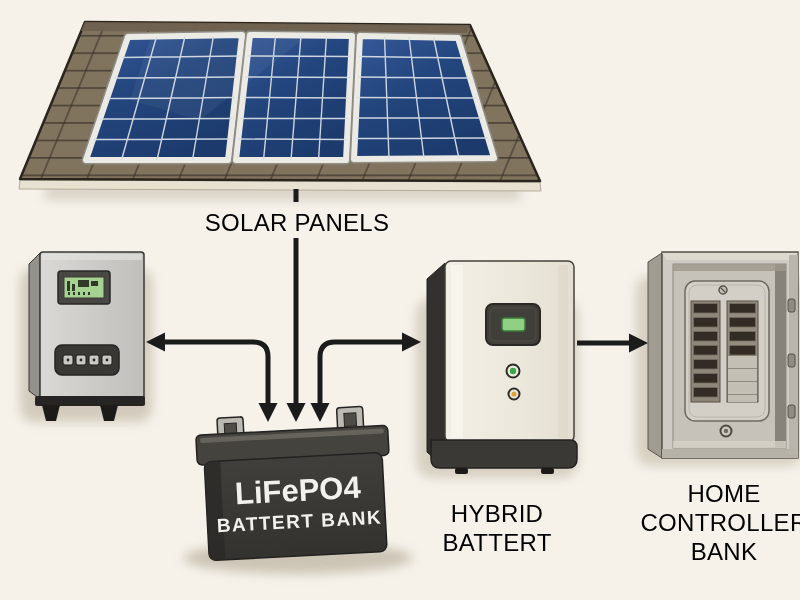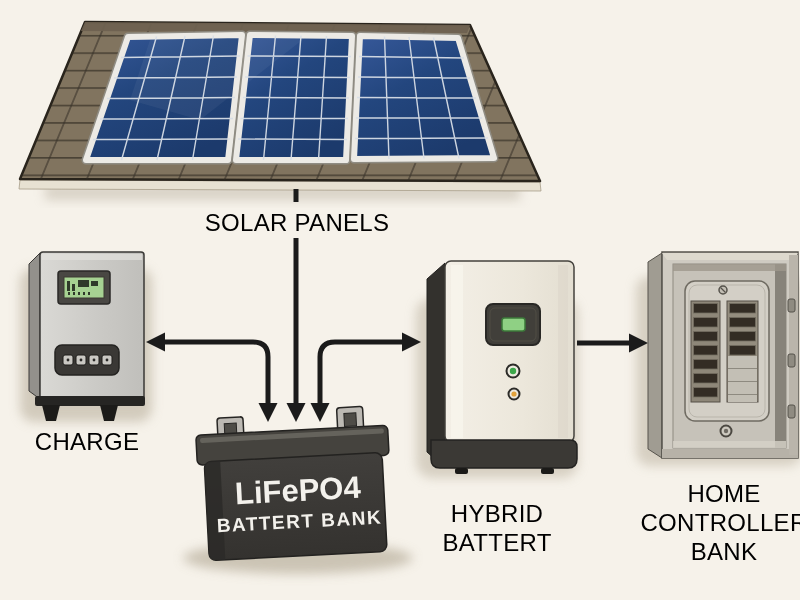--- a/index.html
+++ b/index.html
@@ -214,21 +214,20 @@
       <rect x="788" y="299" width="7" height="13" rx="2"></rect>
       <rect x="788" y="354" width="7" height="13" rx="2"></rect>
       <rect x="788" y="405" width="7" height="13" rx="2"></rect>
     </g>
   </g>
 </svg>
 
 <div class="label" style="left:297px;top:208px">SOLAR PANELS</div>
 
 <div class="label" style="left:87px;top:427px">
-  <span>CHARGE</span>
 </div>
 
 <div class="label" style="left:497px;top:499px">
   <span>HYBRID</span>
   <span>BATTERT</span>
 </div>
 
 <div class="label" style="left:724px;top:479px">
   <span>HOME</span>
   <span>CONTROLLER</span>

